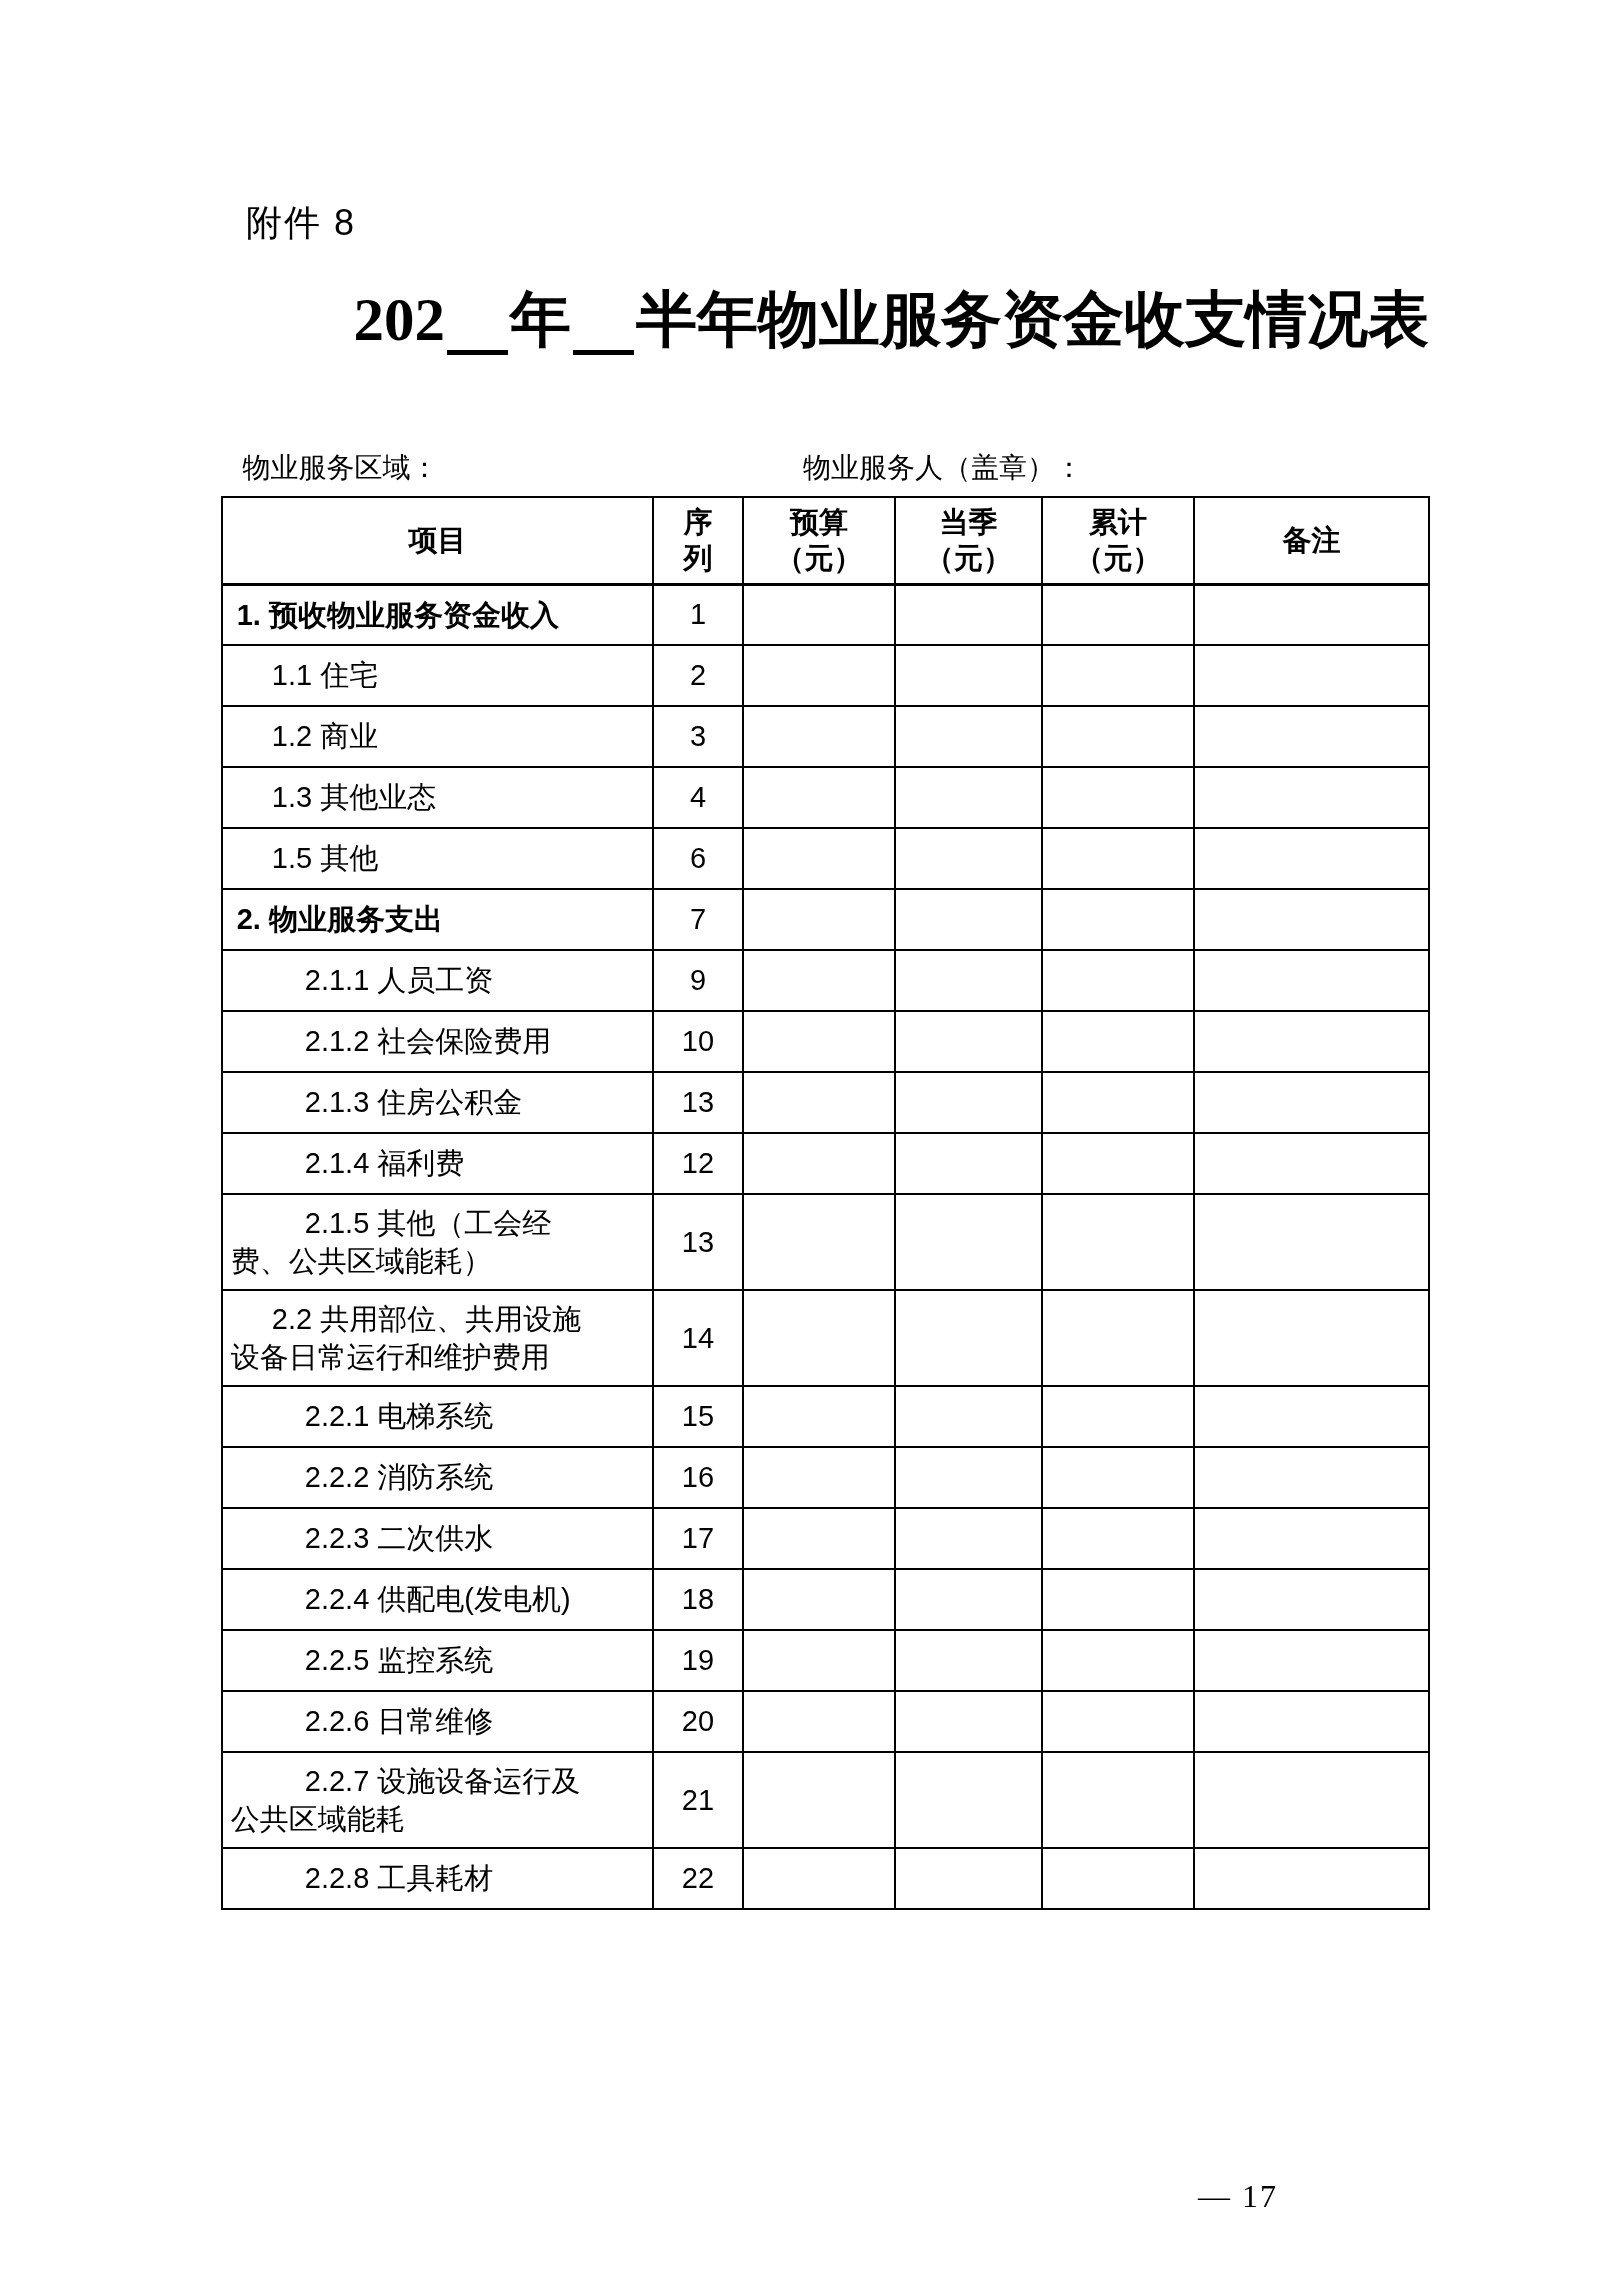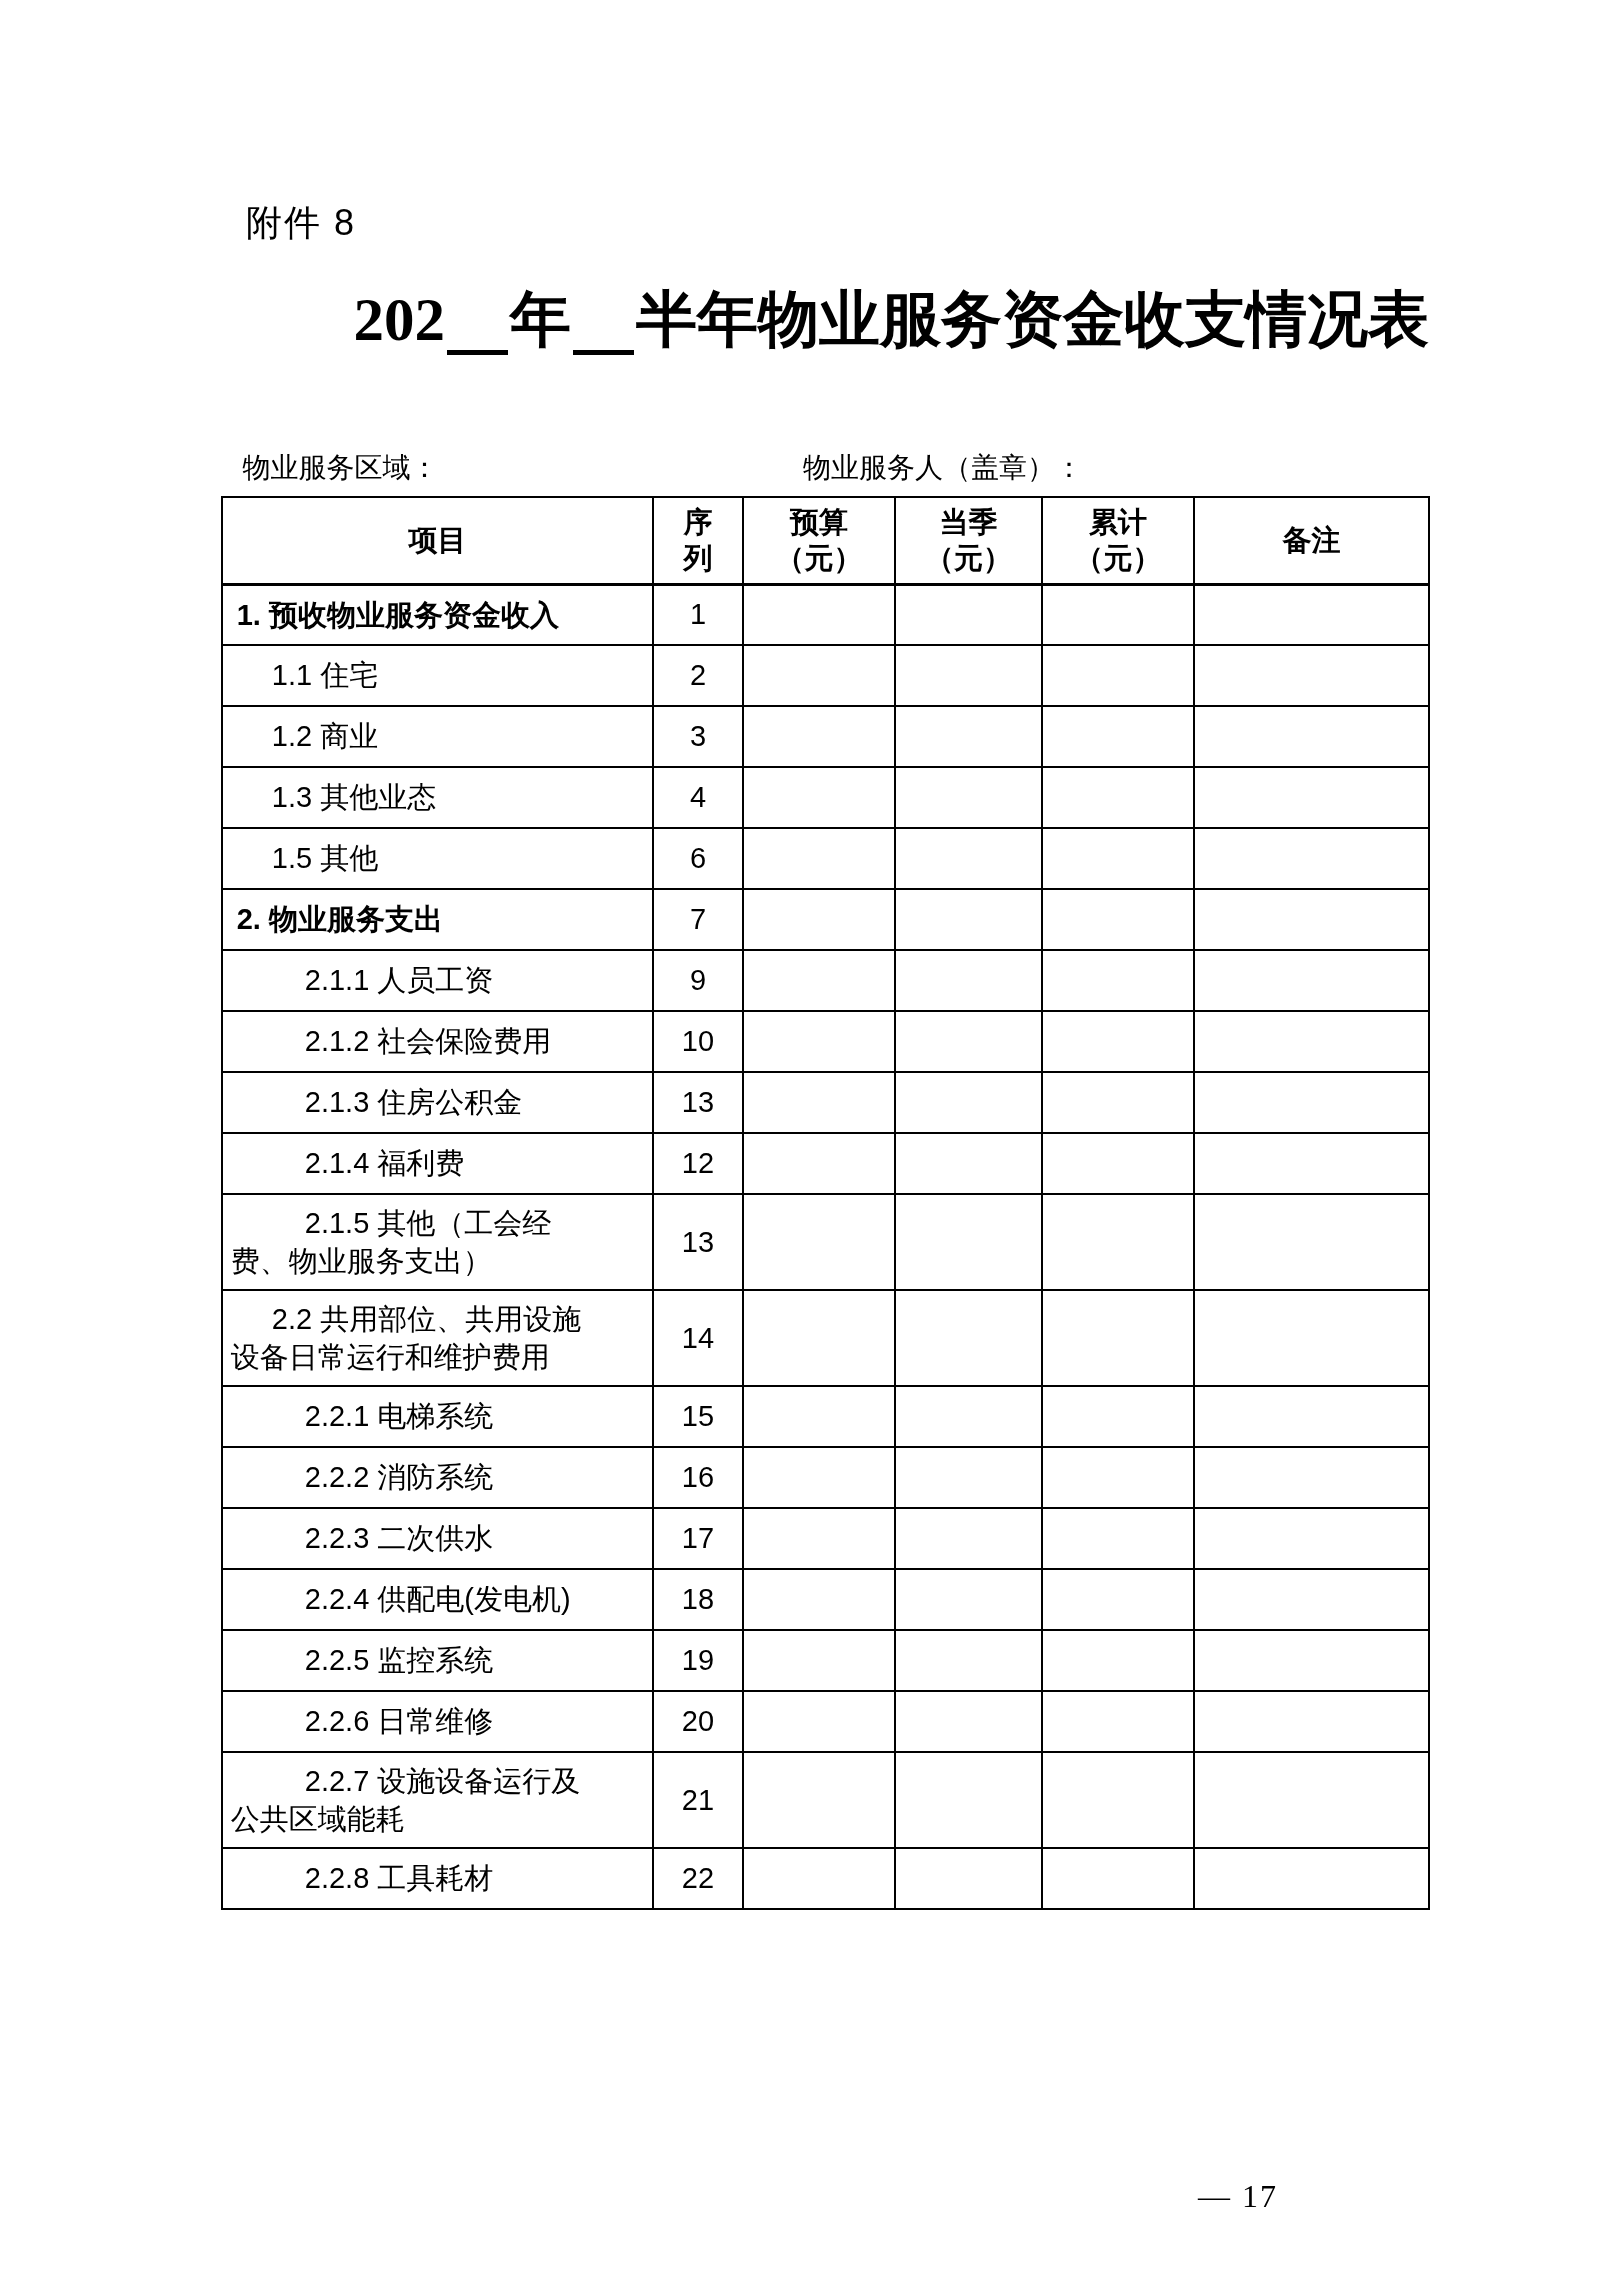--- a/index.html
+++ b/index.html
@@ -213,21 +213,21 @@
           </td>
           <td class="c-seq">12</td>
           <td class="c-blank"></td>
           <td class="c-blank"></td>
           <td class="c-blank"></td>
           <td class="c-blank"></td>
         </tr>
         <tr class="tall">
           <td>
             <div class="item lvl2">2.1.5 其他（工会经
-费、物业服务支出）</div>
+费、公共区域能耗）</div>
           </td>
           <td class="c-seq">13</td>
           <td class="c-blank"></td>
           <td class="c-blank"></td>
           <td class="c-blank"></td>
           <td class="c-blank"></td>
         </tr>
         <tr class="tall">
           <td>
             <div class="item lvl1">2.2 共用部位、共用设施

